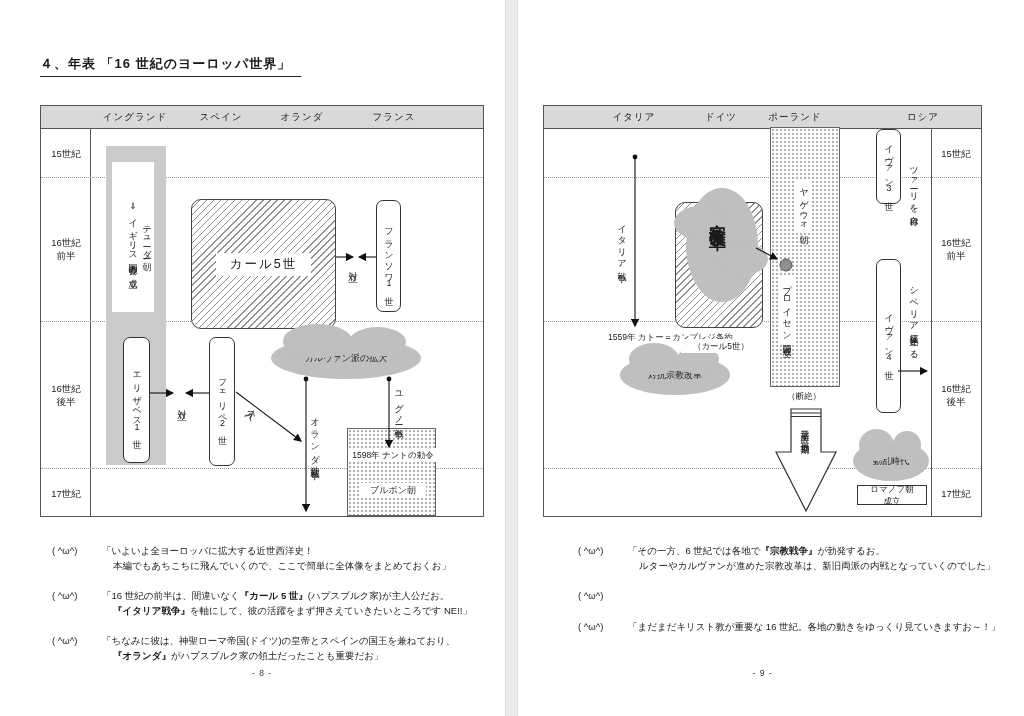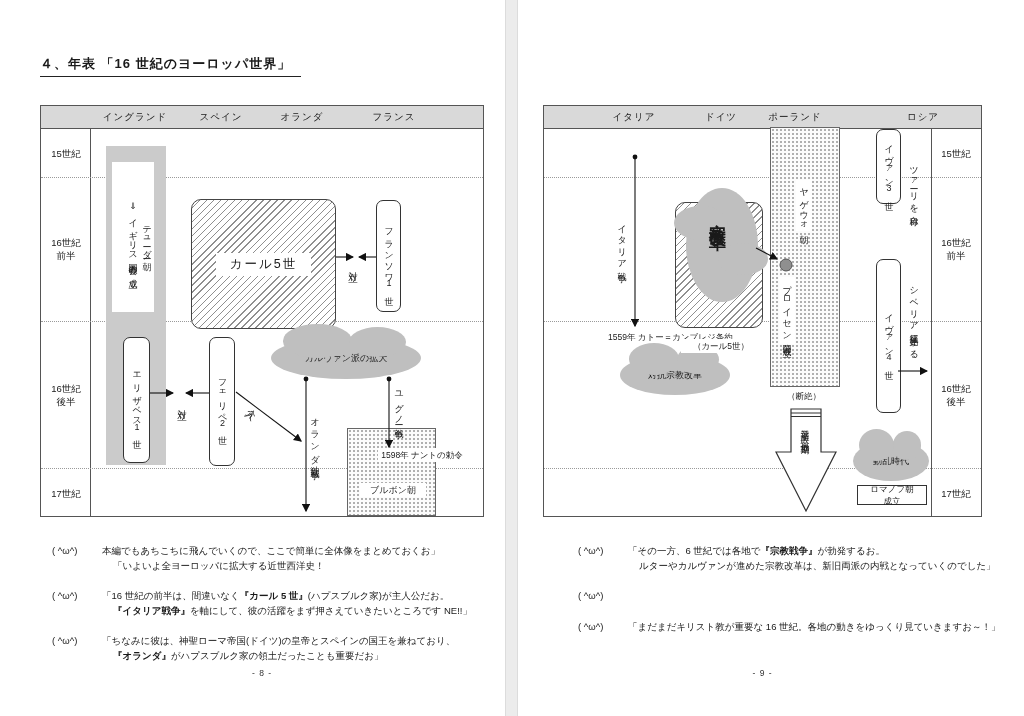--- a/index.html
+++ b/index.html
@@ -101,21 +101,21 @@
     <span class="vtext vupright">フェリペ2世</span>
   </div>
   <div class="dtext vtext" style="left:176px;top:401px;font-size:9.5px;">対立</div>
   <div class="dtext vtext" style="left:252px;top:404px;transform:rotate(38deg);font-size:9.5px;">介入</div>
   <div class="cloud" style="left:271px;top:337px;width:150px;height:42px;">
     <span>カルヴァン派の拡大</span>
   </div>
   <div class="dtext vtext" style="left:309px;top:412px;">オランダ独立戦争</div>
   <div class="dtext vtext" style="left:393px;top:385px;">ユグノー戦争</div>
   <div class="dotfill" style="left:347px;top:428px;width:89px;height:88px;"></div>
-  <div class="dtext whitebg" style="left:349px;top:448px;width:84px;text-align:center;font-size:8.5px;margin-left:29px;">1598年 ナントの勅令</div>
+  <div class="dtext whitebg" style="left:349px;top:448px;width:84px;text-align:center;font-size:8.5px;">1598年 ナントの勅令</div>
   <div class="dtext whitebg" style="left:360px;top:483px;width:62px;text-align:center;">ブルボン朝</div>
 
   <div class="tbl" style="left:543px;width:439px;">
     <div class="tbl-hdr"></div>
     <span class="col-label" style="left:90px;">イタリア</span>
     <span class="col-label" style="left:177px;">ドイツ</span>
     <span class="col-label" style="left:251px;">ポーランド</span>
     <span class="col-label" style="left:344px;margin-left:35px;">ロシア</span>
     <div class="lbl-col lbl-right"></div>
     <div class="rowline" style="top:71px;"></div>
@@ -192,22 +192,22 @@
 
     <path d="M791,409 L821,409 L821,452 L836,452 L806,511 L776,452 L791,452 Z" fill="#ffffff" stroke="#333" stroke-width="1.2"></path>
     <line x1="791" y1="413" x2="821" y2="413" stroke="#333" stroke-width="1"></line>
     <line x1="791" y1="416.5" x2="821" y2="416.5" stroke="#333" stroke-width="1"></line>
   </svg>
 
   <div class="dialogue" style="left:52px;top:544px;">
       <div class="para">
         <div class="face">( ^ω^)</div>
         <div class="lines">
+          <div><span>「いよいよ全ヨーロッパに拡大する近世西洋史！</span></div>
           <div><span>本編でもあちこちに飛んでいくので、ここで簡単に全体像をまとめておくお」</span></div>
-          <div><span>「いよいよ全ヨーロッパに拡大する近世西洋史！</span></div>
         </div>
       </div>
       <div class="para">
         <div class="face">( ^ω^)</div>
         <div class="lines">
           <div><span>「16 世紀の前半は、間違いなく</span><span class="bold">『カール 5 世』</span><span>(ハプスブルク家)が主人公だお。</span></div>
           <div><span class="bold">『イタリア戦争』</span><span>を軸にして、彼の活躍をまず押さえていきたいところです NE!!」</span></div>
         </div>
       </div>
       <div class="para">

